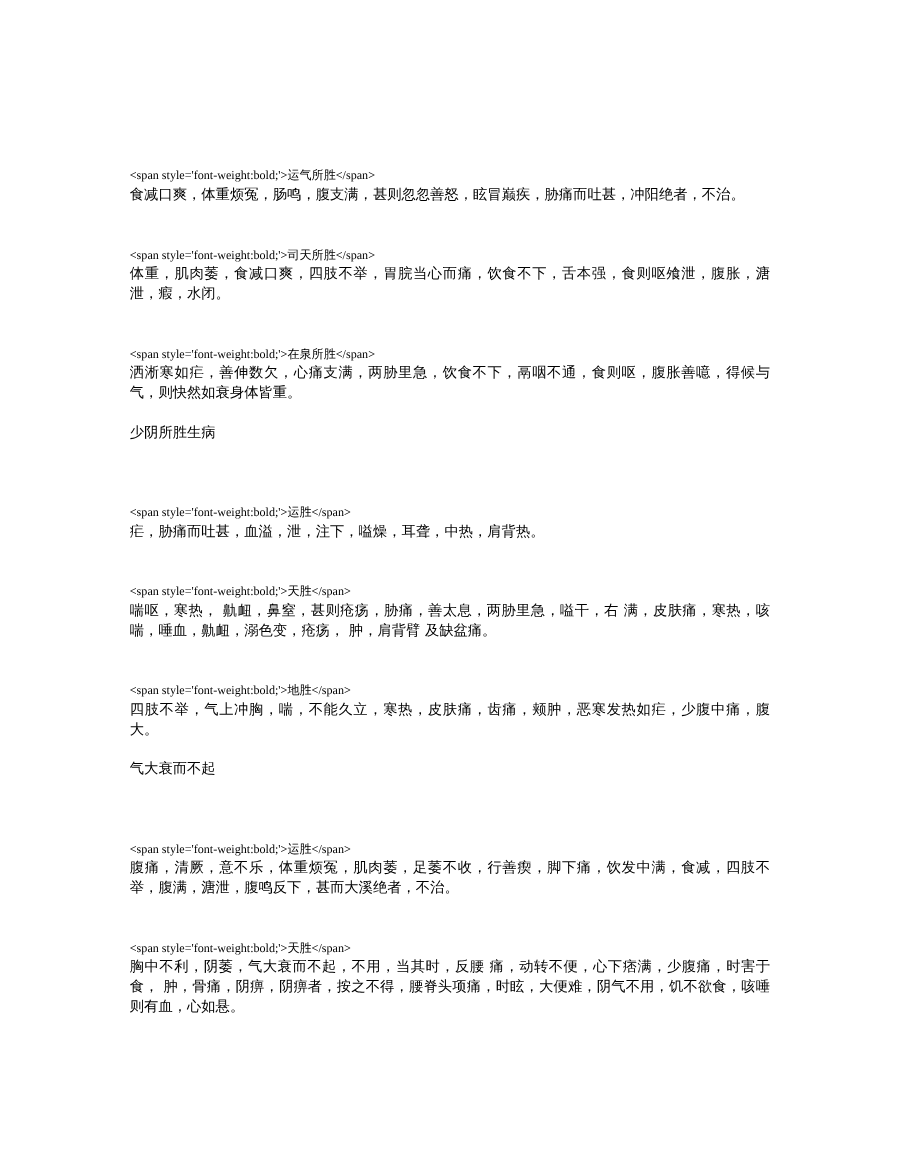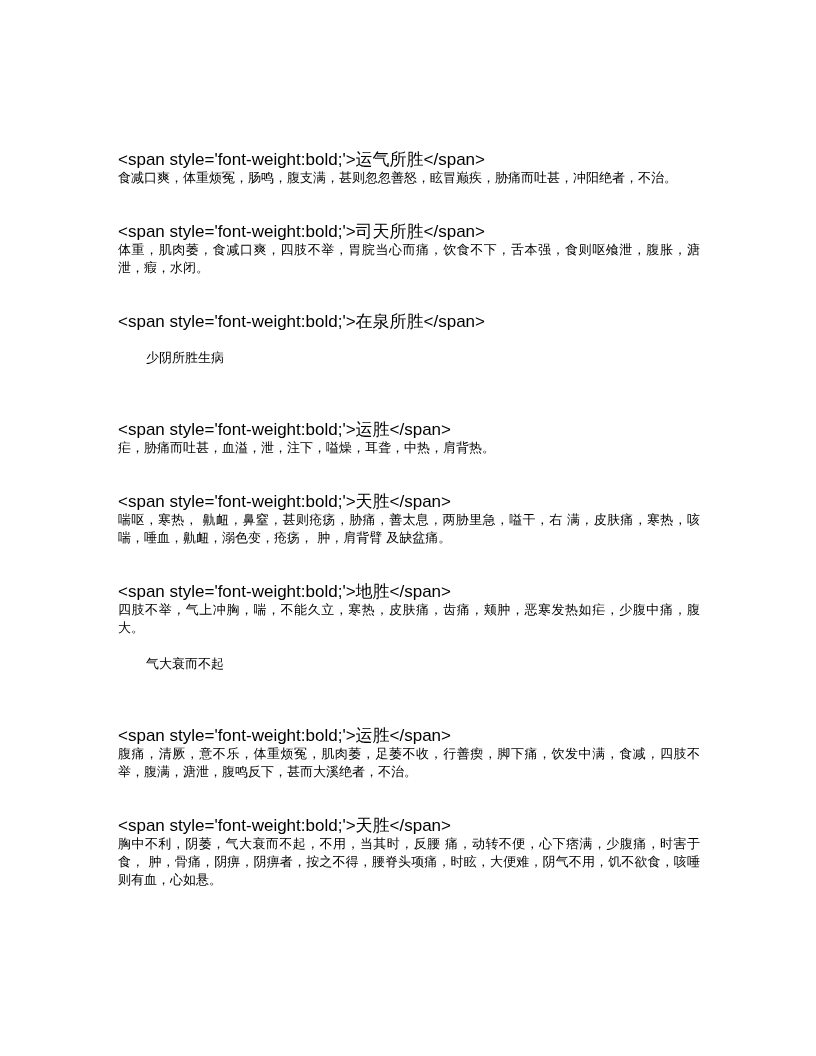--- a/index.html
+++ b/index.html
@@ -6,24 +6,24 @@
   body {
     width: 816px; height: 1056px; position: relative; overflow: hidden;
     font-family: "DejaVu Serif", "Liberation Serif", serif;
     color: #000000;
   }
   .page {
     position: absolute; left: 118px; top: 151px; width: 582px;
     font-size: 13px; line-height: 18px;
   }
   .block { margin: 0; }
-  .heading { display: block; white-space: pre; font-family: Liberation Sans, sans-serif; font-size: 17px; }
+  .heading { display: block; white-space: pre; font-family: Liberation Serif, serif; font-size: 11px; }
   .body-text { display: block; text-align: justify; }
   .gap-after-para { height: 36px; }
-  .section-title { margin-top: 18px; display: block; margin-left: 28px; }
+  .section-title { margin-top: 18px; display: block; }
   .gap-after-title { height: 54px; }
 </style>
 </head>
 <body>
 
 <div class="page">
 
   <div class="block">
     <span class="heading">&lt;span style='font-weight:bold;'&gt;运气所胜&lt;/span&gt;</span>
     <span class="body-text">食减口爽，体重烦冤，肠鸣，腹支满，甚则忽忽善怒，眩冒巅疾，胁痛而吐甚，冲阳绝者，不治。</span>
@@ -31,20 +31,21 @@
   <div class="gap-after-para"></div>
 
   <div class="block">
     <span class="heading">&lt;span style='font-weight:bold;'&gt;司天所胜&lt;/span&gt;</span>
     <span class="body-text">体重，肌肉萎，食减口爽，四肢不举，胃脘当心而痛，饮食不下，舌本强，食则呕飧泄，腹胀，溏泄，瘕，水闭。</span>
   </div>
   <div class="gap-after-para"></div>
 
   <div class="block">
     <span class="heading">&lt;span style='font-weight:bold;'&gt;在泉所胜&lt;/span&gt;</span>
+    <span class="body-text">洒淅寒如疟，善伸数欠，心痛支满，两胁里急，饮食不下，鬲咽不通，食则呕，腹胀善噫，得候与气，则快然如衰身体皆重。</span>
   </div>
 
   <span class="section-title">少阴所胜生病</span>
   <div class="gap-after-title"></div>
 
   <div class="block">
     <span class="heading">&lt;span style='font-weight:bold;'&gt;运胜&lt;/span&gt;</span>
     <span class="body-text">疟，胁痛而吐甚，血溢，泄，注下，嗌燥，耳聋，中热，肩背热。</span>
   </div>
   <div class="gap-after-para"></div>

